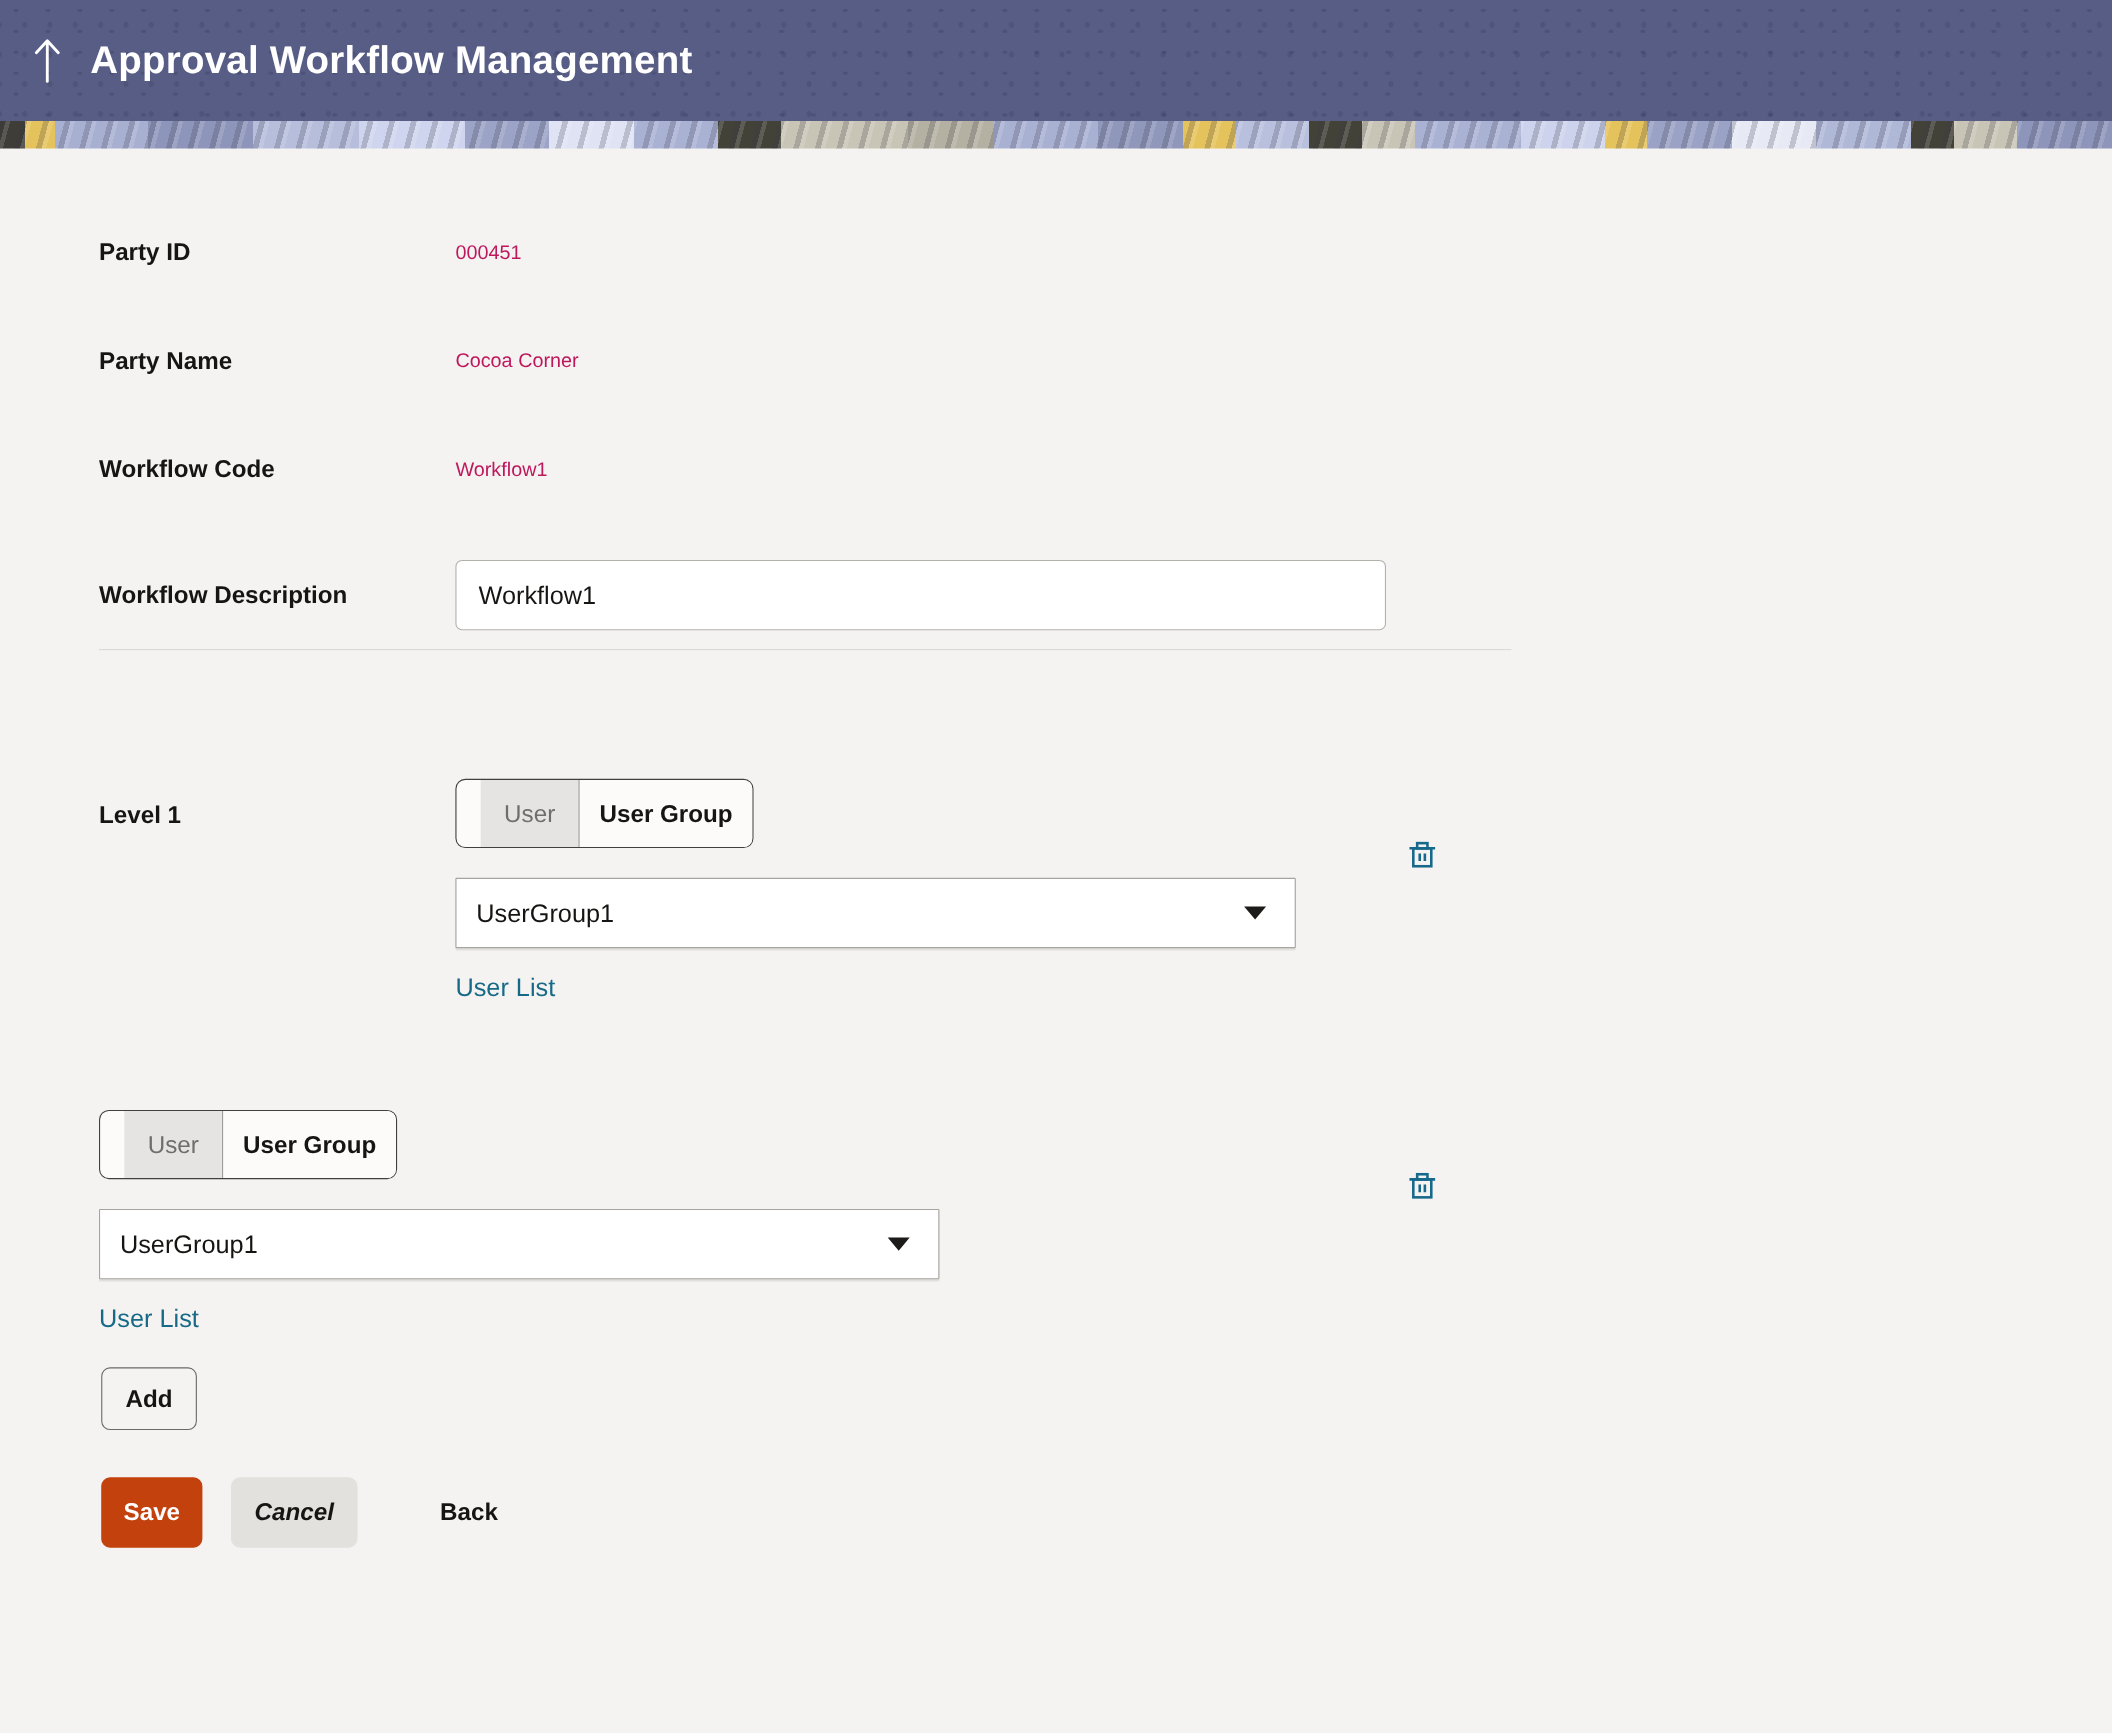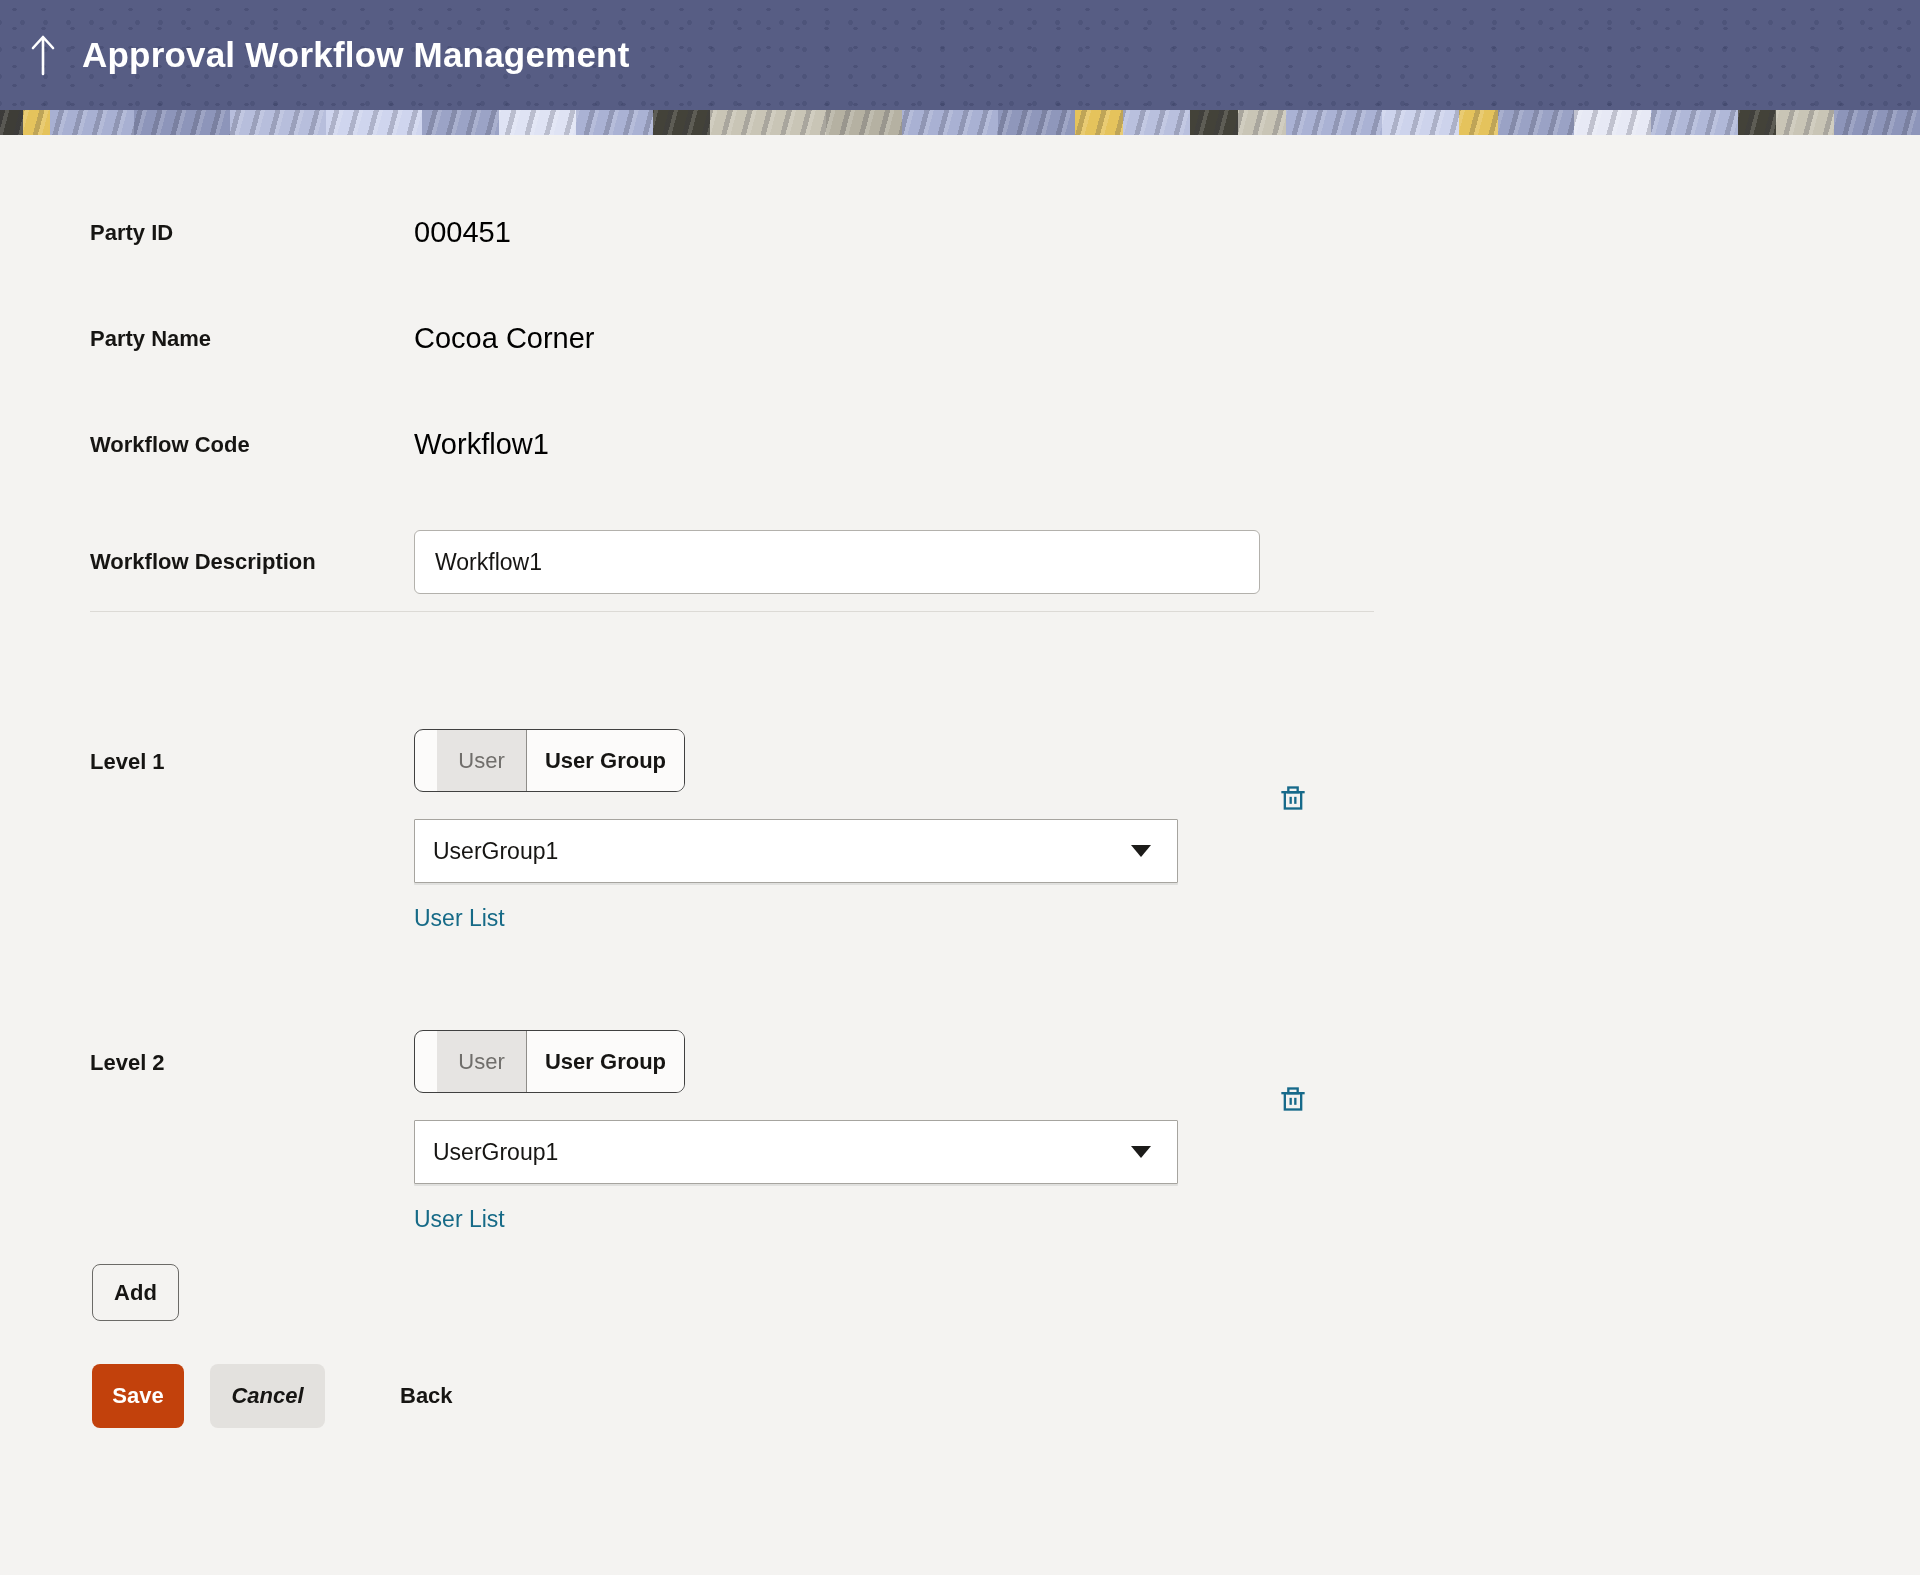--- a/index.html
+++ b/index.html
@@ -53,21 +53,21 @@
         #434239 90.5% 92.5%, #c9c5b6 92.5% 95.5%, #8d95ba 95.5% 100%);
   }
   
   .content { padding:0 90px; width:1464px; }
   .field-row {
     display:grid;
     grid-template-columns:324px 1fr;
     align-items:center;
   }
   .field-label { font-size:22px; font-weight:600; color:#161513; }
-  .field-value { font-size:29px; font-weight:400; color:#000000; }
+  .field-value { font-size:18px; font-weight:400; color:#be185d; }
   .row-party-id   { margin-top:81px; }
   .row-party-name { margin-top:73px; }
   .row-wf-code    { margin-top:73px; }
   .row-wf-desc    { margin-top:69px; }
   .text-input {
     width:846px; height:64px;
     background:#fff;
     border:1px solid #b3b1ac;
     border-radius:6px;
     font-family:"Liberation Sans", sans-serif;
@@ -253,21 +253,20 @@
           <rect x="8" y="3" width="8" height="4"></rect>
           <line x1="10" y1="11" x2="10" y2="17"></line>
           <line x1="14" y1="11" x2="14" y2="17"></line>
         </g>
       </svg>
     </div>
   </div>
 
   
   <div class="level-row level-2">
-    <div class="level-label">Level 2</div>
     <div>
       <div class="toggle-group">
         <div class="toggle-seg selected">User</div>
         <div class="toggle-seg unselected">User Group</div>
       </div>
       <div class="select-box">
         <span class="select-value">UserGroup1</span>
         <span class="select-caret"></span>
       </div>
       <a class="user-list-link">User List</a>

